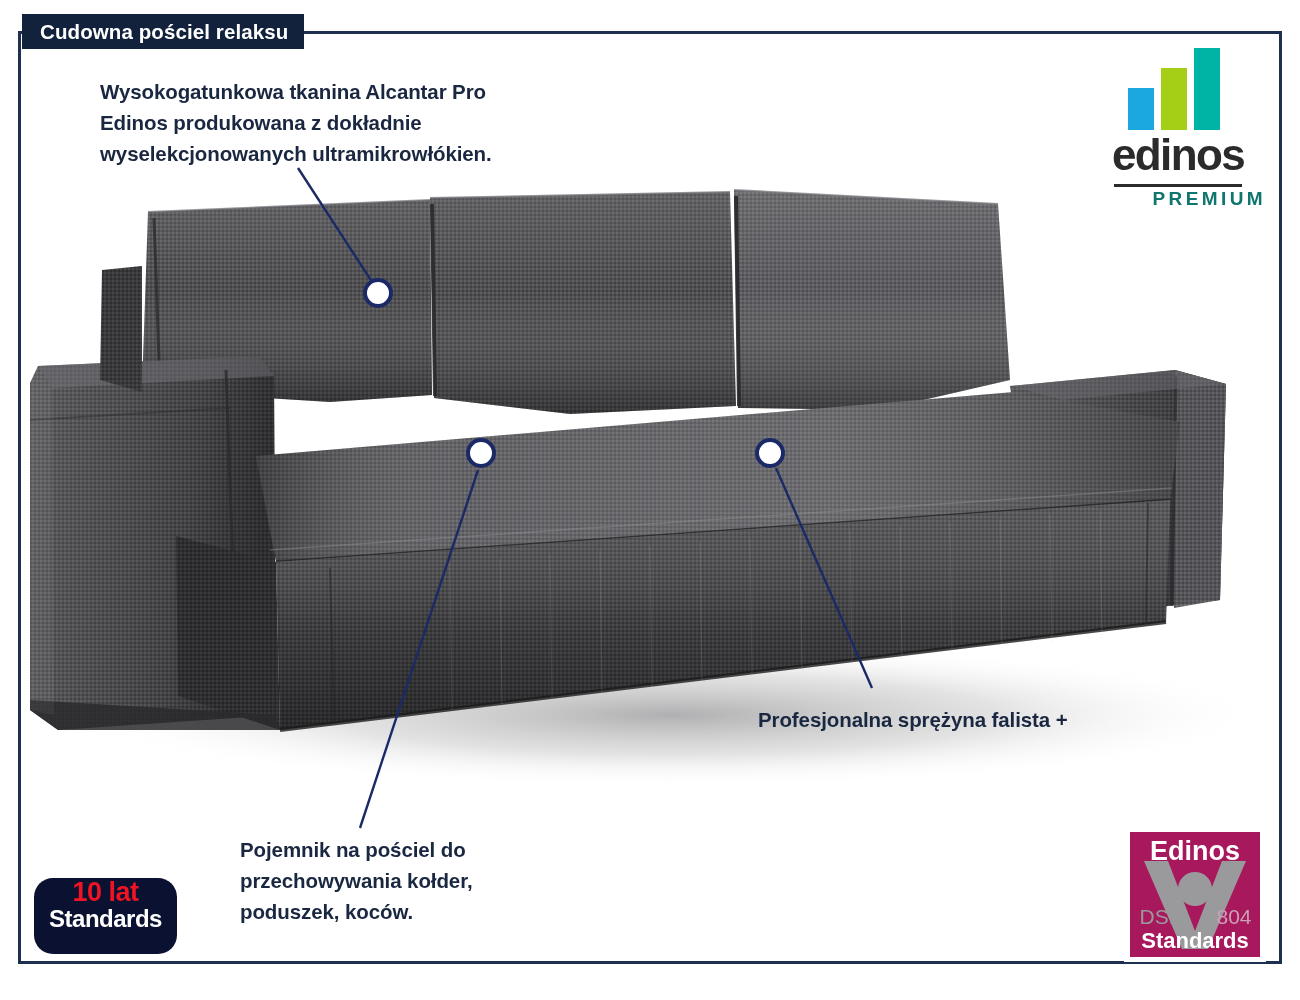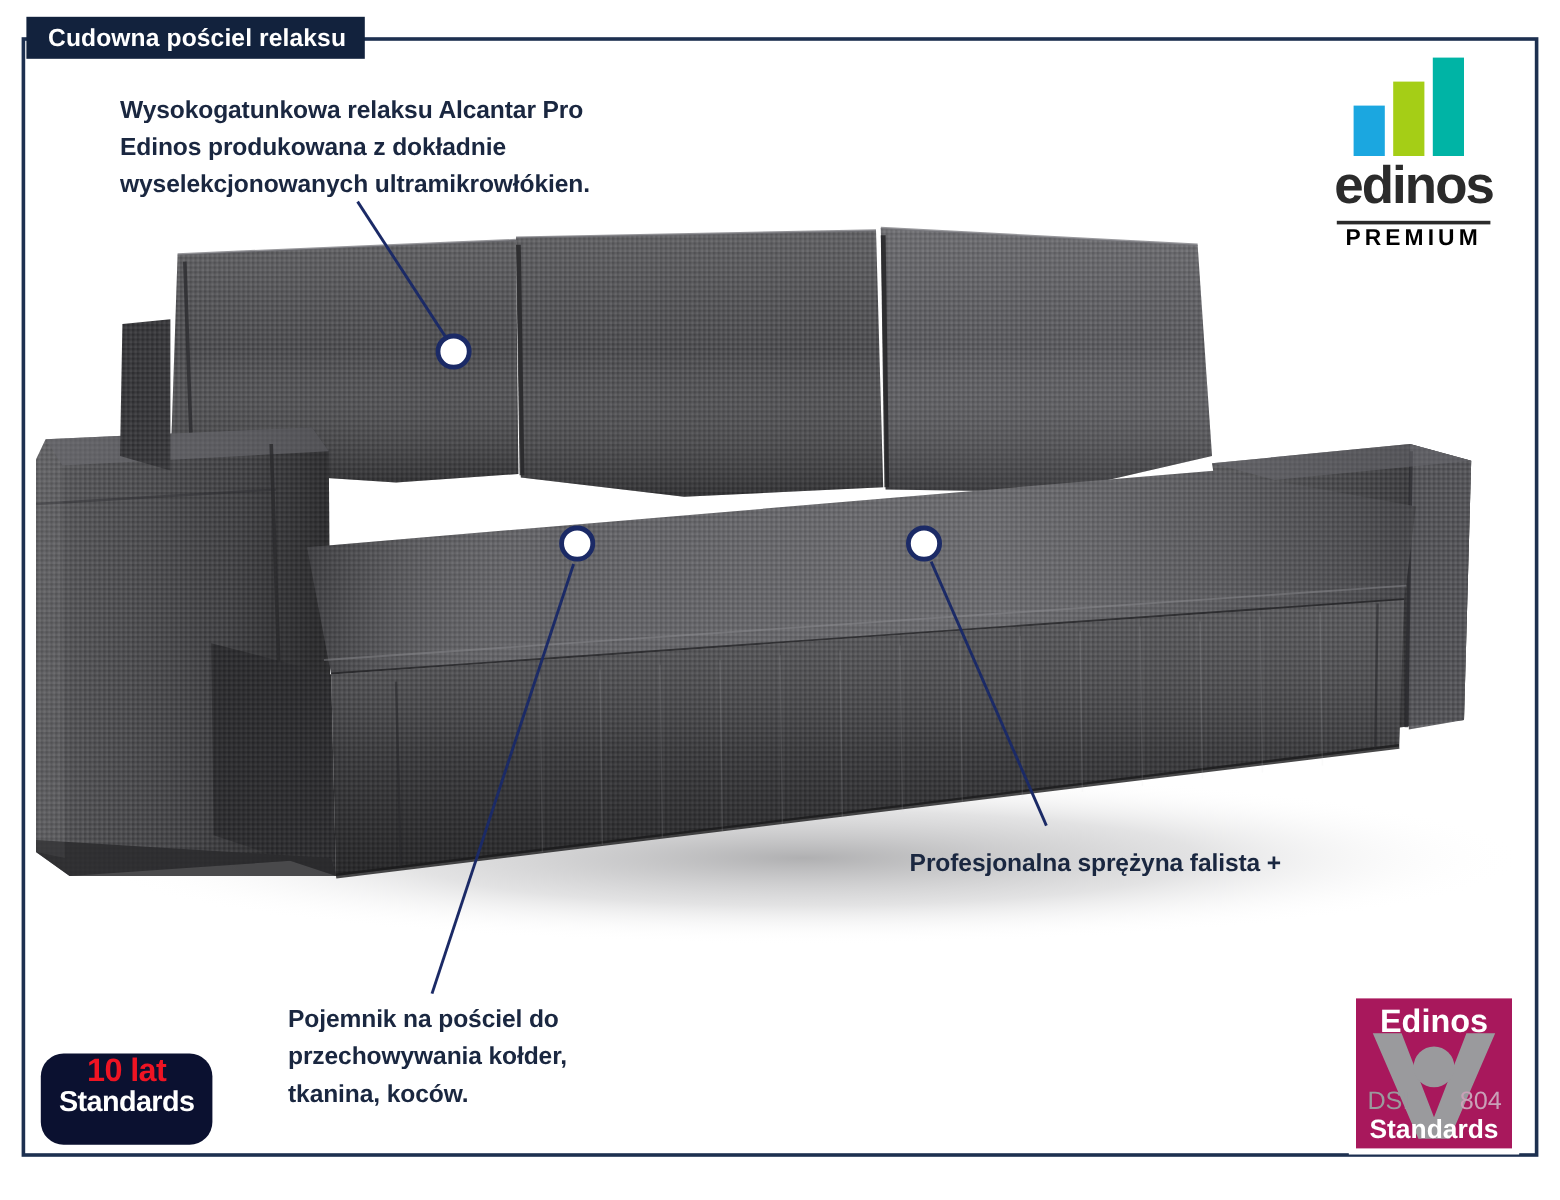--- a/index.html
+++ b/index.html
@@ -57,22 +57,22 @@
   .logo .bar.b1{left:0;height:42px;background:#1ba7e0;}
   .logo .bar.b2{left:33px;height:62px;background:#a5ce16;}
   .logo .bar.b3{left:66px;height:82px;background:#00b4a5;}
   .logo .word{
     position:absolute;left:0;top:82px;width:176px;text-align:center;
     font-size:44px;font-weight:bold;color:#2b2b2b;letter-spacing:-1.6px;
     line-height:50px;
   }
   .logo .rule{position:absolute;left:24px;top:136px;width:128px;height:3px;background:#2b2b2b;}
   .logo .sub{
-    position:absolute;left:0;top:140px;width:176px;text-align:center;
-    font-size:19px;font-weight:bold;color:#000000;letter-spacing:3.4px;
+    position:absolute;left:0;top:140px;width:176px;text-align:right;
+    font-size:19px;font-weight:bold;color:#0f766e;letter-spacing:3.4px;
   }
 
   
   .warranty{
     position:absolute;left:34px;top:878px;width:143px;height:76px;
     background:#0b1130;border-radius:19px;z-index:5;
     display:flex;flex-direction:column;align-items:center;
   }
   .warranty .l1{font-size:27px;font-weight:bold;color:#ef1423;line-height:28px;letter-spacing:-.5px;}
   .warranty .l2{font-size:24px;font-weight:bold;color:#ffffff;line-height:26px;letter-spacing:-.5px;}
@@ -215,33 +215,33 @@
     <line x1="298" y1="168" x2="376" y2="288" stroke="#1b2a66" stroke-width="2.4"></line>
     <line x1="872" y1="688" x2="776" y2="468" stroke="#1b2a66" stroke-width="2.4"></line>
     <line x1="360" y1="828" x2="478" y2="470" stroke="#1b2a66" stroke-width="2.4"></line>
   </svg>
 
   <div class="dot" style="left:363px;top:278px;"></div>
   <div class="dot" style="left:466px;top:438px;"></div>
   <div class="dot" style="left:755px;top:438px;"></div>
 
   <div class="ctext" id="callout-top">
-    <div>Wysokogatunkowa relaksu Alcantar Pro</div>
+    <div>Wysokogatunkowa tkanina Alcantar Pro</div>
     <div>Edinos produkowana z dokładnie</div>
     <div>wyselekcjonowanych ultramikrowłókien.</div>
   </div>
 
   <div class="ctext" id="callout-right">
     <div>Profesjonalna sprężyna falista +</div>
   </div>
 
   <div class="ctext" id="callout-bottom">
     <div>Pojemnik na pościel do</div>
     <div>przechowywania kołder,</div>
-    <div>tkanina, koców.</div>
+    <div>poduszek, koców.</div>
   </div>
 
   <div class="logo">
     <div class="bars">
       <div class="bar b1"></div>
       <div class="bar b2"></div>
       <div class="bar b3"></div>
     </div>
     <div class="word">edinos</div>
     <div class="rule"></div>

